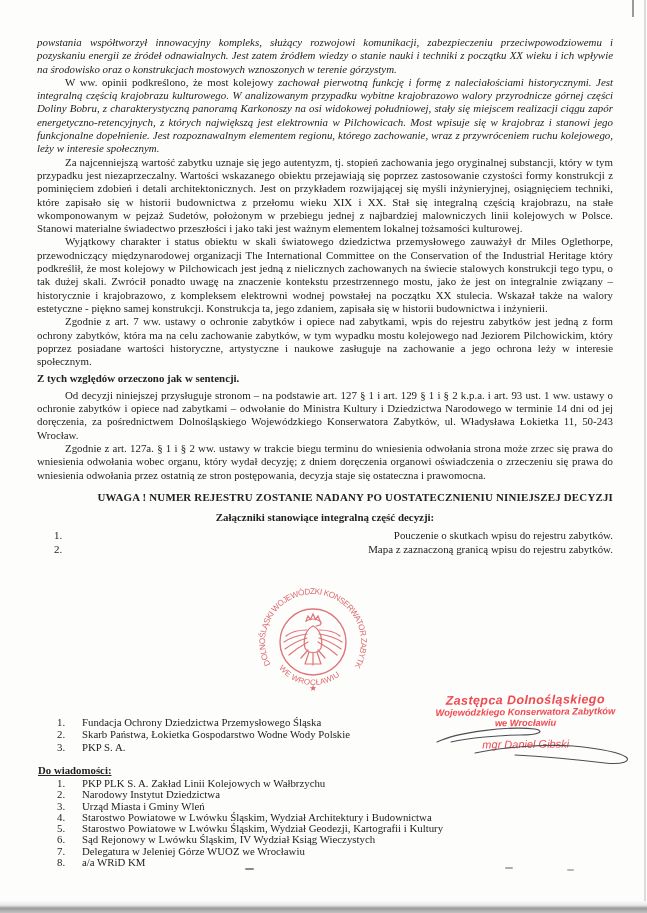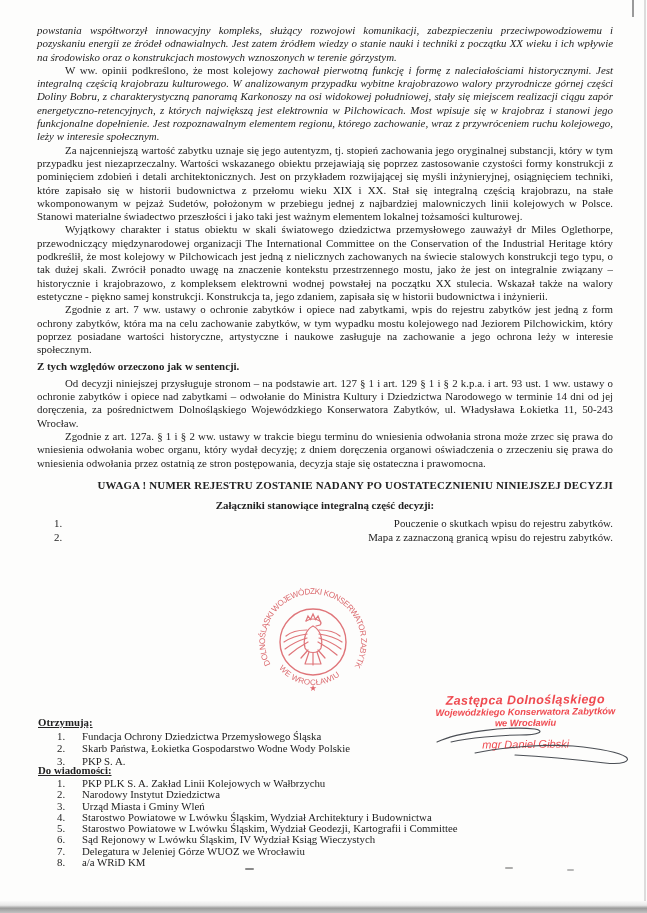--- a/index.html
+++ b/index.html
@@ -6,21 +6,21 @@
   .page{
     position:relative;
     width:647px;height:913px;
     background:#fdfdfc;
     overflow:hidden;
     font-family:"Liberation Serif", serif;
     color:#232323;
   }
   
   .bodytext{
-    position:absolute;left:37px;top:24px;width:576px;
+    position:absolute;left:37px;top:36px;width:576px;
     font-size:10.9px;line-height:13.3px;text-align:justify;
   }
   .bodytext p{margin:0;text-indent:28px;}
   .bodytext p.cont{text-indent:0;}
   .italic{font-style:italic;}
   .center-bold{
     text-align:left;font-weight:bold;text-indent:0 !important;
     margin:4px 0 3px 0 !important;
   }
   .notice{
@@ -129,36 +129,35 @@
   </div>
 
   <svg class="sig" viewBox="0 0 215 70" xmlns="http://www.w3.org/2000/svg">
     <g stroke="#4b4f55" stroke-width="1.1" fill="none" stroke-linecap="round">
       <path d="M14 32 C35 22 85 16 112 19 C122 21 117 25 97 25 C77 25 46 28 28 32"></path>
       <path d="M52 43 C80 37 122 34 150 36 C180 39 197 43 203 47 C208 51 200 55 182 53 C165 51 130 47 92 45"></path>
     </g>
   </svg>
 
   <div class="dist recipients">
-    <p class="head">Otrzymują:</p>
     <ol>
       <li>Fundacja Ochrony Dziedzictwa Przemysłowego Śląska</li>
       <li>Skarb Państwa, Łokietka Gospodarstwo Wodne Wody Polskie</li>
       <li>PKP S. A.</li>
     </ol>
   </div>
 
   <div class="dist cc">
     <p class="head">Do wiadomości:</p>
     <ol>
       <li>PKP PLK S. A. Zakład Linii Kolejowych w Wałbrzychu</li>
       <li>Narodowy Instytut Dziedzictwa</li>
       <li>Urząd Miasta i Gminy Wleń</li>
       <li>Starostwo Powiatowe w Lwówku Śląskim, Wydział Architektury i Budownictwa</li>
-      <li>Starostwo Powiatowe w Lwówku Śląskim, Wydział Geodezji, Kartografii i Committee</li>
+      <li>Starostwo Powiatowe w Lwówku Śląskim, Wydział Geodezji, Kartografii i Kultury</li>
       <li>Sąd Rejonowy w Lwówku Śląskim, IV Wydział Ksiąg Wieczystych</li>
       <li>Delegatura w Jeleniej Górze WUOZ we Wrocławiu</li>
       <li>a/a WRiD KM</li>
     </ol>
   </div>
 
   <div class="edge-right"></div>
   <div class="tick-topright"></div>
   <div class="dash d1"></div>
   <div class="dash d2"></div>

